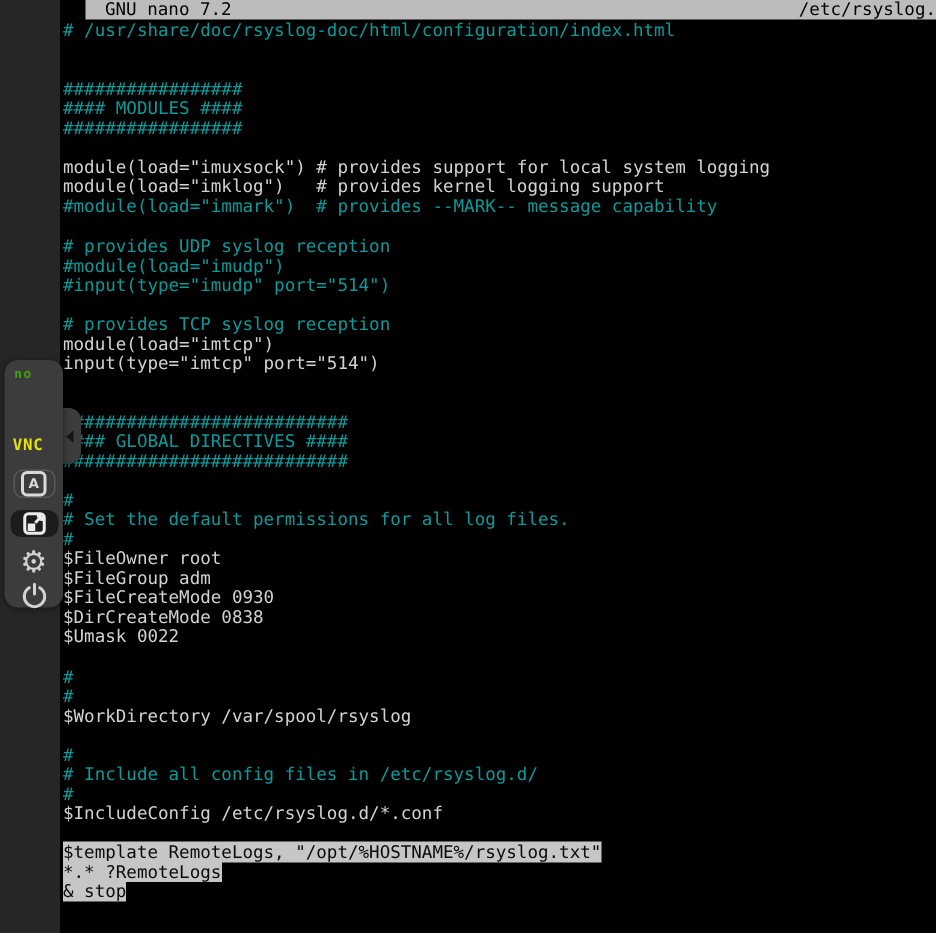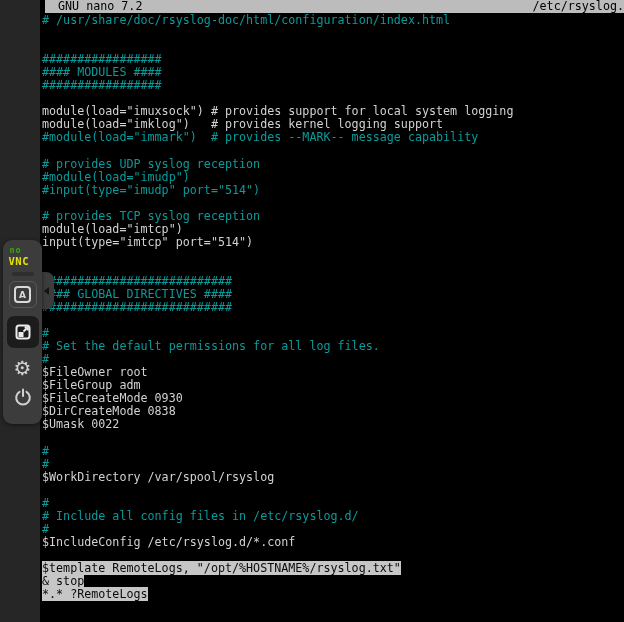--- a/index.html
+++ b/index.html
@@ -5,45 +5,45 @@
   html,body{margin:0;padding:0;}
   body{width:624px;height:622px;overflow:hidden;background:#000;position:relative;
        font-family:"DejaVu Sans Mono",monospace;}
 
   
   .leftstrip{position:absolute;left:0;top:0;width:40px;height:622px;background:var(--page_bg);z-index:1;}
 
   
   .terminal{position:absolute;left:40px;top:0;width:584px;height:622px;background:var(--term_bg);
             font-size:11.7px;z-index:0;}
-  .titlebar{position:absolute;top:0;left:5px;right:0;height:13px;background:var(--titlebar_bg);
+  .titlebar{position:absolute;top:0;left:17px;right:0;height:13px;background:var(--titlebar_bg);
             color:#000;display:flex;justify-content:space-between;align-items:center;
             line-height:13px;padding-left:13px;box-sizing:border-box;}
   .tb-left,.tb-right{white-space:pre;}
   .term-body{position:absolute;top:14px;left:2px;right:0;}
   .line{height:13.05px;line-height:13.05px;white-space:pre;}
   .cmt{color:var(--cmt);}
   .txt{color:var(--txt);}
   .sel{background:var(--sel_bg);color:#0a0a0a;}
 
   
   .handle{position:absolute;left:40px;top:272px;width:14px;height:37px;background:var(--panel_bg);
           border-radius:0 8px 8px 0;z-index:2;display:flex;align-items:center;justify-content:center;
           box-shadow:0 1px 3px rgba(0,0,0,.4);}
   .tri{width:0;height:0;border-top:4px solid transparent;border-bottom:4px solid transparent;
        border-right:5px solid #141414;margin-right:2px;}
 
-  .panel{position:absolute;left:3px;top:240px;width:39px;height:184px;background:var(--panel_bg);
+  .panel{position:absolute;left:3px;top:240px;width:39px;height:165px;background:var(--panel_bg);
          border-radius:9px;display:flex;flex-direction:column;align-items:center;z-index:3;
          box-shadow:0 1px 4px rgba(0,0,0,.5);}
   .logo{margin-top:5px;line-height:1;width:28px;}
   .logo-no{display:block;color:var(--logo_green);font:bold 8.5px "DejaVu Sans Mono",monospace;
            letter-spacing:1px;margin-left:1px;}
   .logo-vnc{display:block;color:var(--logo_yellow);font:bold 10.5px "DejaVu Sans Mono",monospace;
-            letter-spacing:.5px;}
+            letter-spacing:.5px;margin-top:36px;}
   .groove{width:22px;height:4px;border-radius:2px;background:#2e2e2e;margin:5px 0 3px;}
   .pbtn{background:transparent;border:none;padding:0;display:flex;align-items:center;
         justify-content:center;cursor:pointer;}
   .keys{width:28px;height:27px;border:1px solid #585858;border-radius:6px;margin-top:2px;}
   .keycap{width:13px;height:13px;border:2px solid #d9d9d9;border-radius:4px;color:#d9d9d9;
           font:bold 9px "DejaVu Sans",sans-serif;display:flex;align-items:center;justify-content:center;}
   .fsbtn{width:32px;height:32px;background:#1c1c1c;border-radius:7px;margin-top:8px;}
   .gearbtn{width:28px;height:27px;margin-top:6px;}
   .gear{color:#d2d2d2;font-size:20px;line-height:1;font-family:"DejaVu Sans",sans-serif;}
   .pwrbtn{width:28px;height:26px;margin-top:3px;}
@@ -93,22 +93,22 @@
       <div class="line"><span class="cmt">#</span></div>
       <div class="line"><span class="cmt">#</span></div>
       <div class="line"><span class="txt">$WorkDirectory /var/spool/rsyslog</span></div>
       <div class="line"><span class="txt"></span></div>
       <div class="line"><span class="cmt">#</span></div>
       <div class="line"><span class="cmt"># Include all config files in /etc/rsyslog.d/</span></div>
       <div class="line"><span class="cmt">#</span></div>
       <div class="line"><span class="txt">$IncludeConfig /etc/rsyslog.d/*.conf</span></div>
       <div class="line"><span class="txt"></span></div>
       <div class="line"><span class="txt sel">$template RemoteLogs, "/opt/%HOSTNAME%/rsyslog.txt"</span></div>
+      <div class="line"><span class="txt sel">*.* ?RemoteLogs</span></div>
       <div class="line"><span class="txt sel">&amp; stop</span></div>
-      <div class="line"><span class="txt sel">*.* ?RemoteLogs</span></div>
     </div>
 </div>
 
 <div class="leftstrip"></div>
 
 <div class="handle">
   <span class="tri"></span>
 </div>
 
 <div class="panel">

